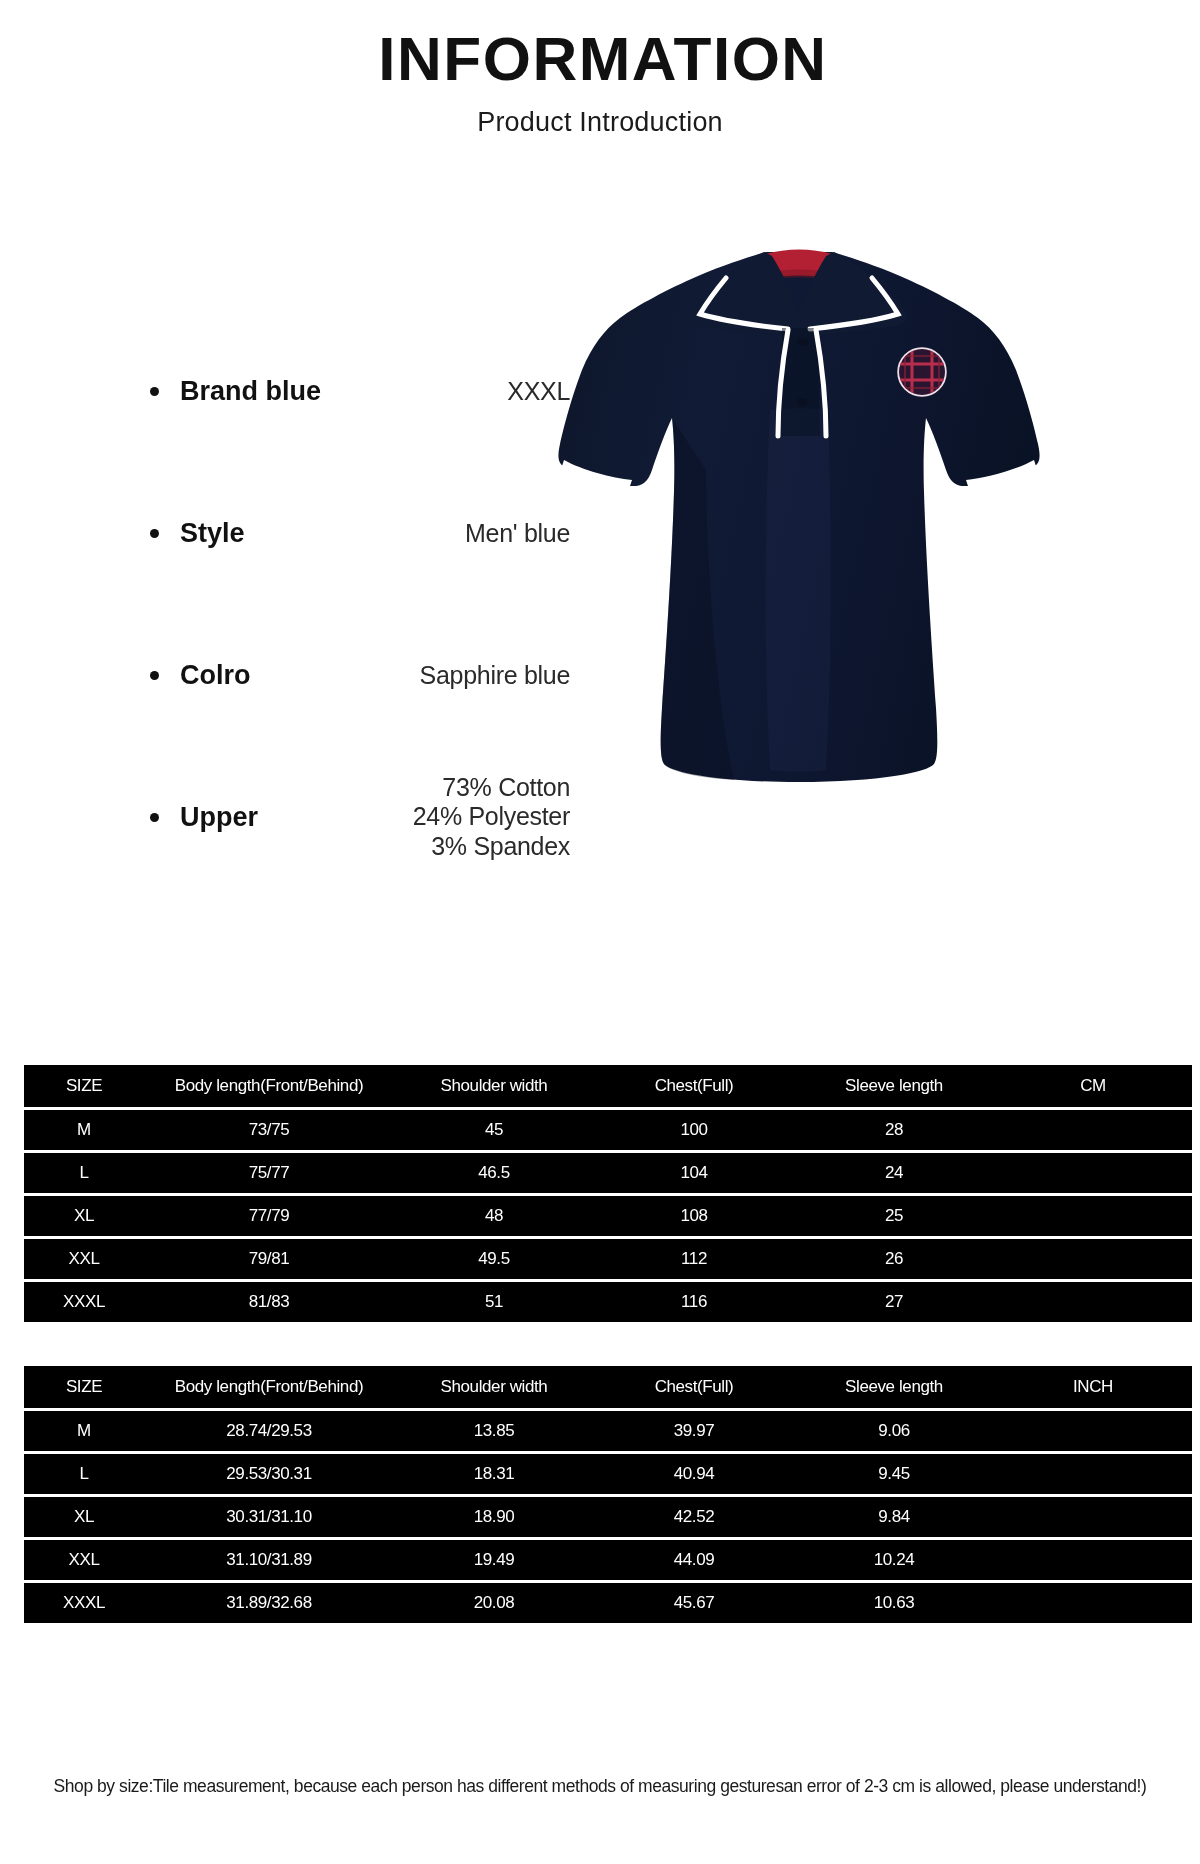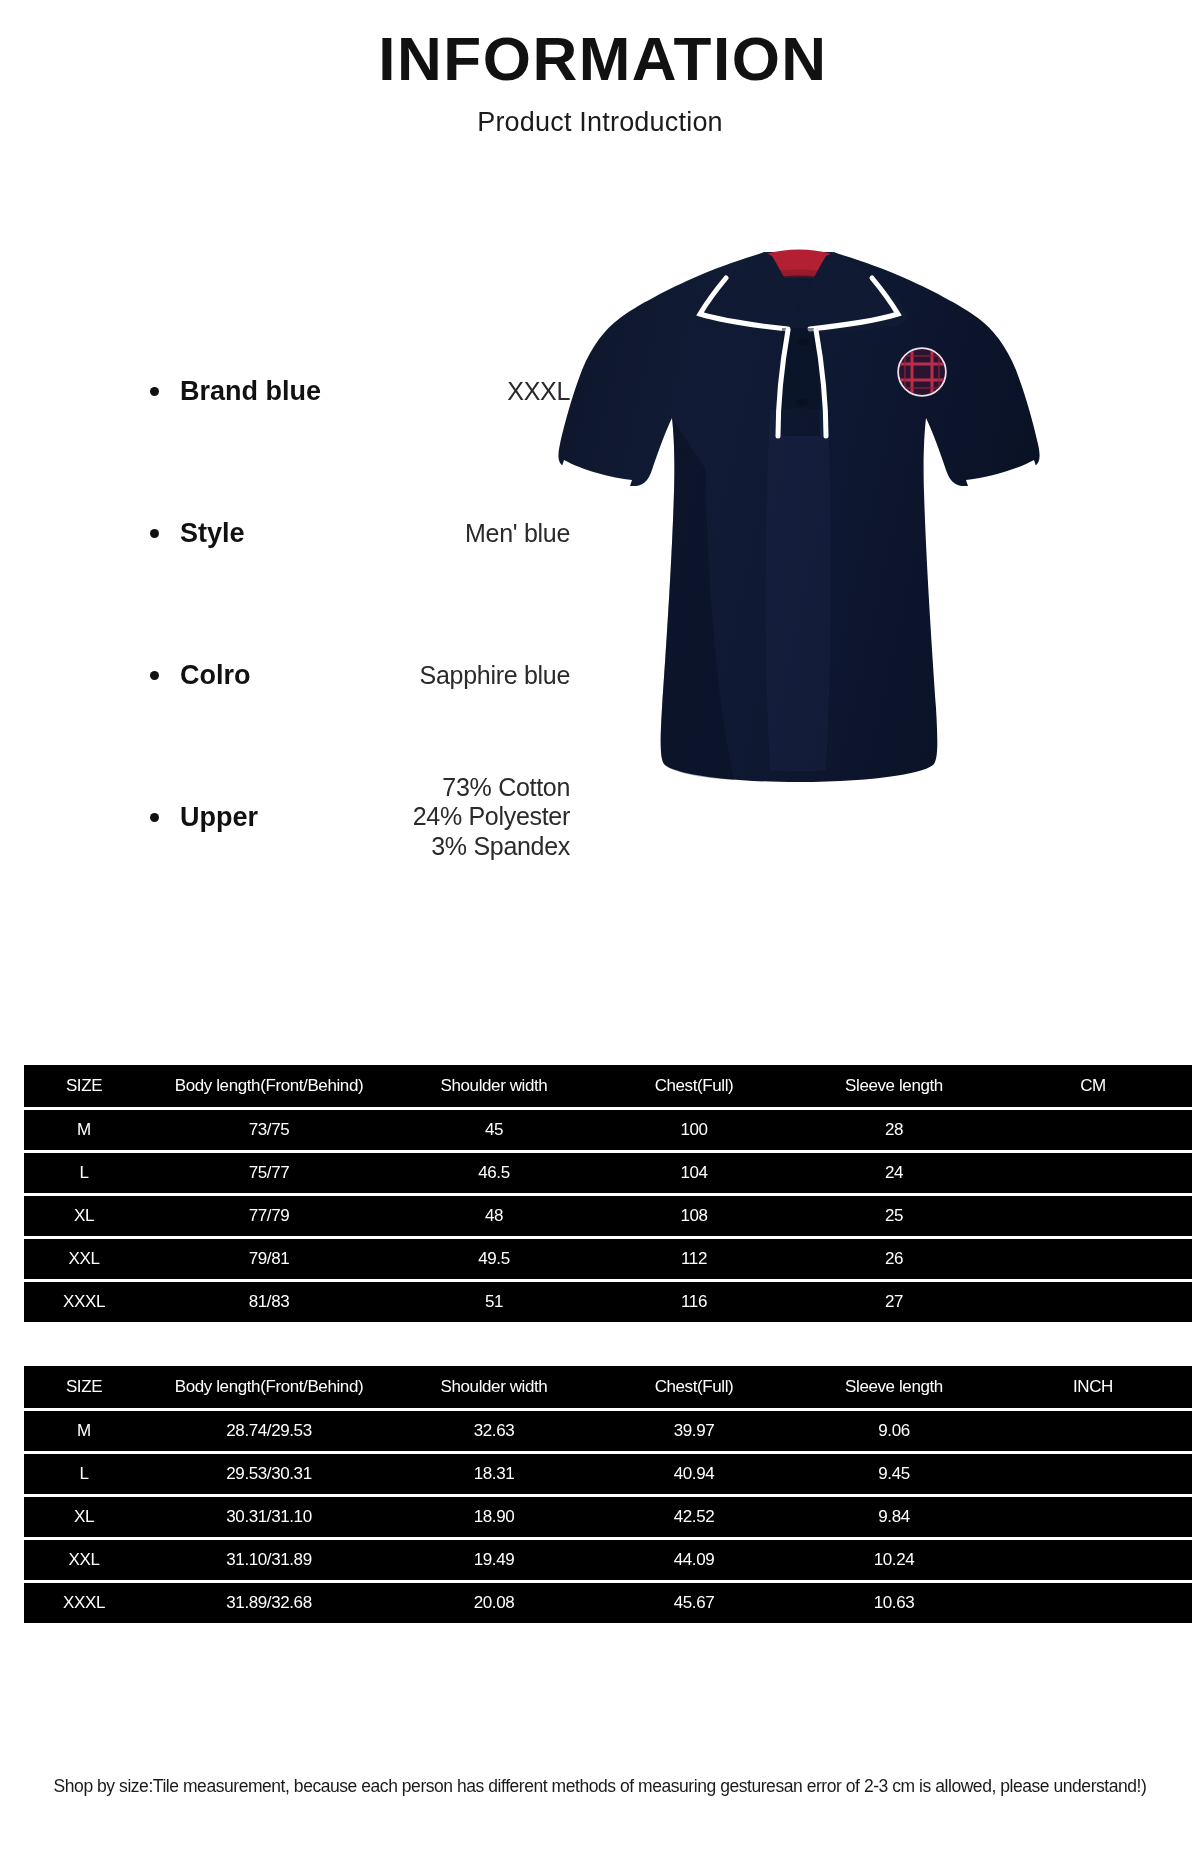--- a/index.html
+++ b/index.html
@@ -370,21 +370,21 @@
         <th>Shoulder width</th>
         <th>Chest(Full)</th>
         <th>Sleeve length</th>
         <th>INCH</th>
       </tr>
     </thead>
     <tbody>
       <tr>
         <td>M</td>
         <td>28.74/29.53</td>
-        <td>32.63</td>
+        <td>13.85</td>
         <td>39.97</td>
         <td>9.06</td>
         <td></td>
       </tr>
       <tr>
         <td>L</td>
         <td>29.53/30.31</td>
         <td>18.31</td>
         <td>40.94</td>
         <td>9.45</td>

